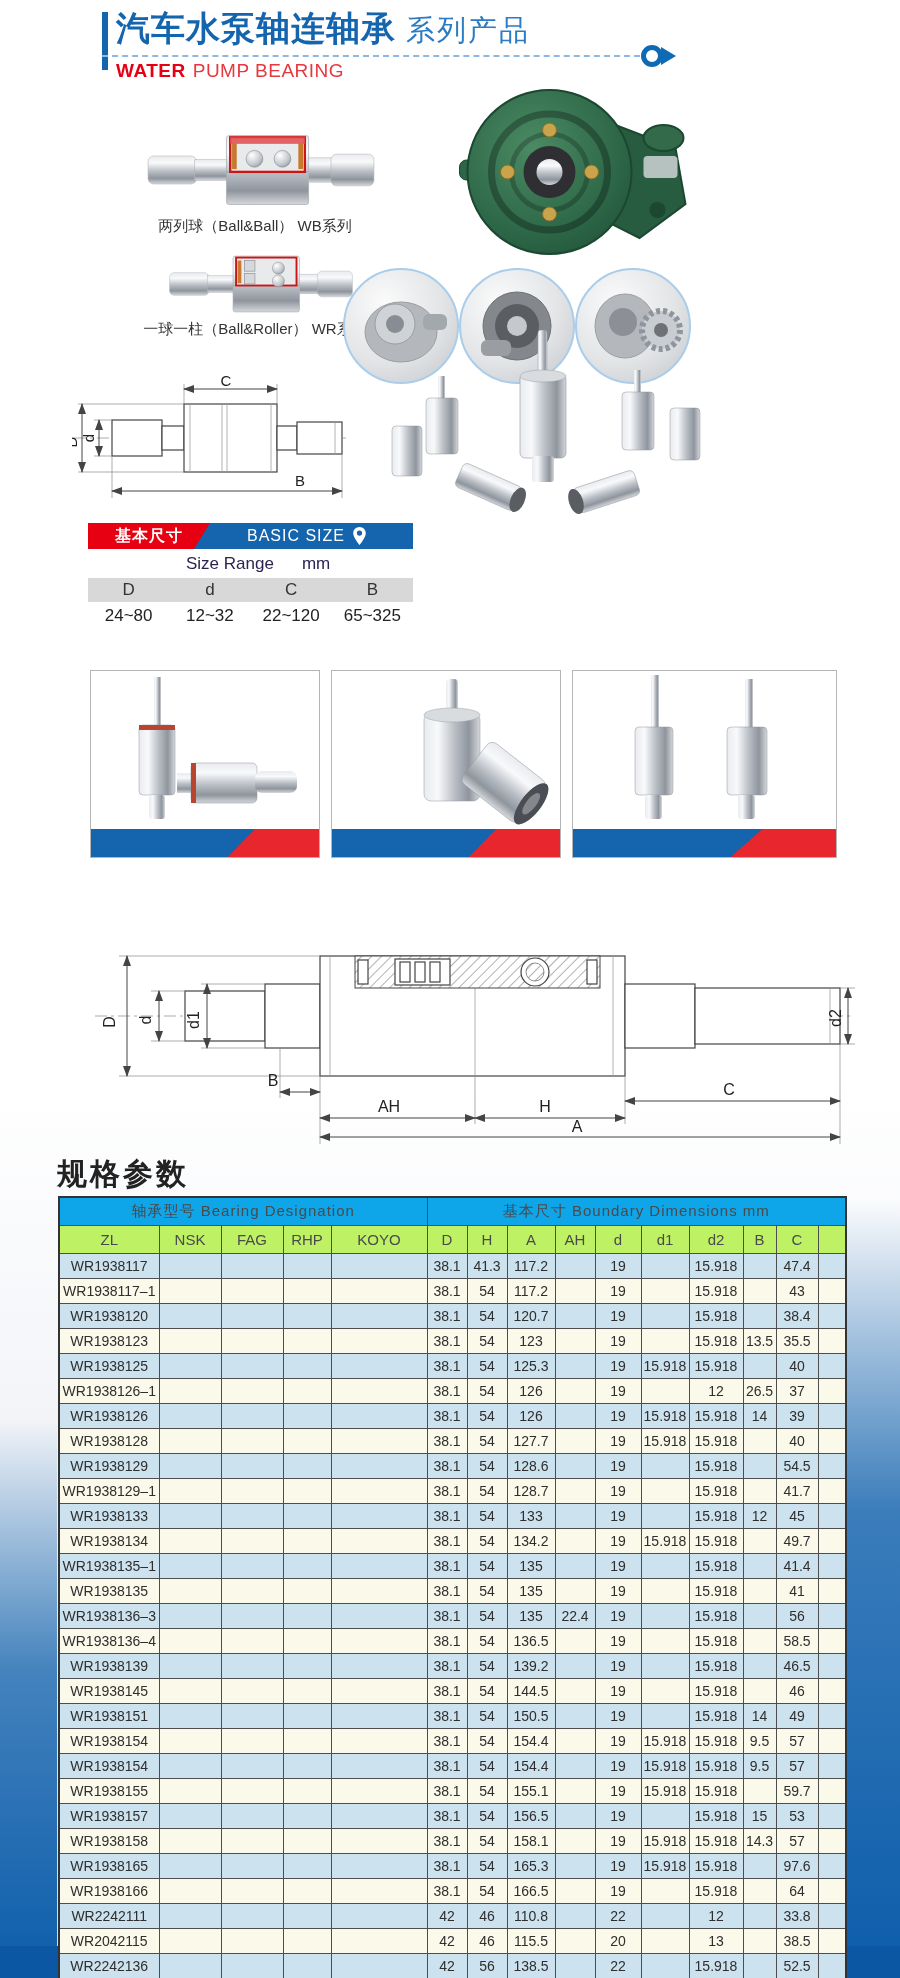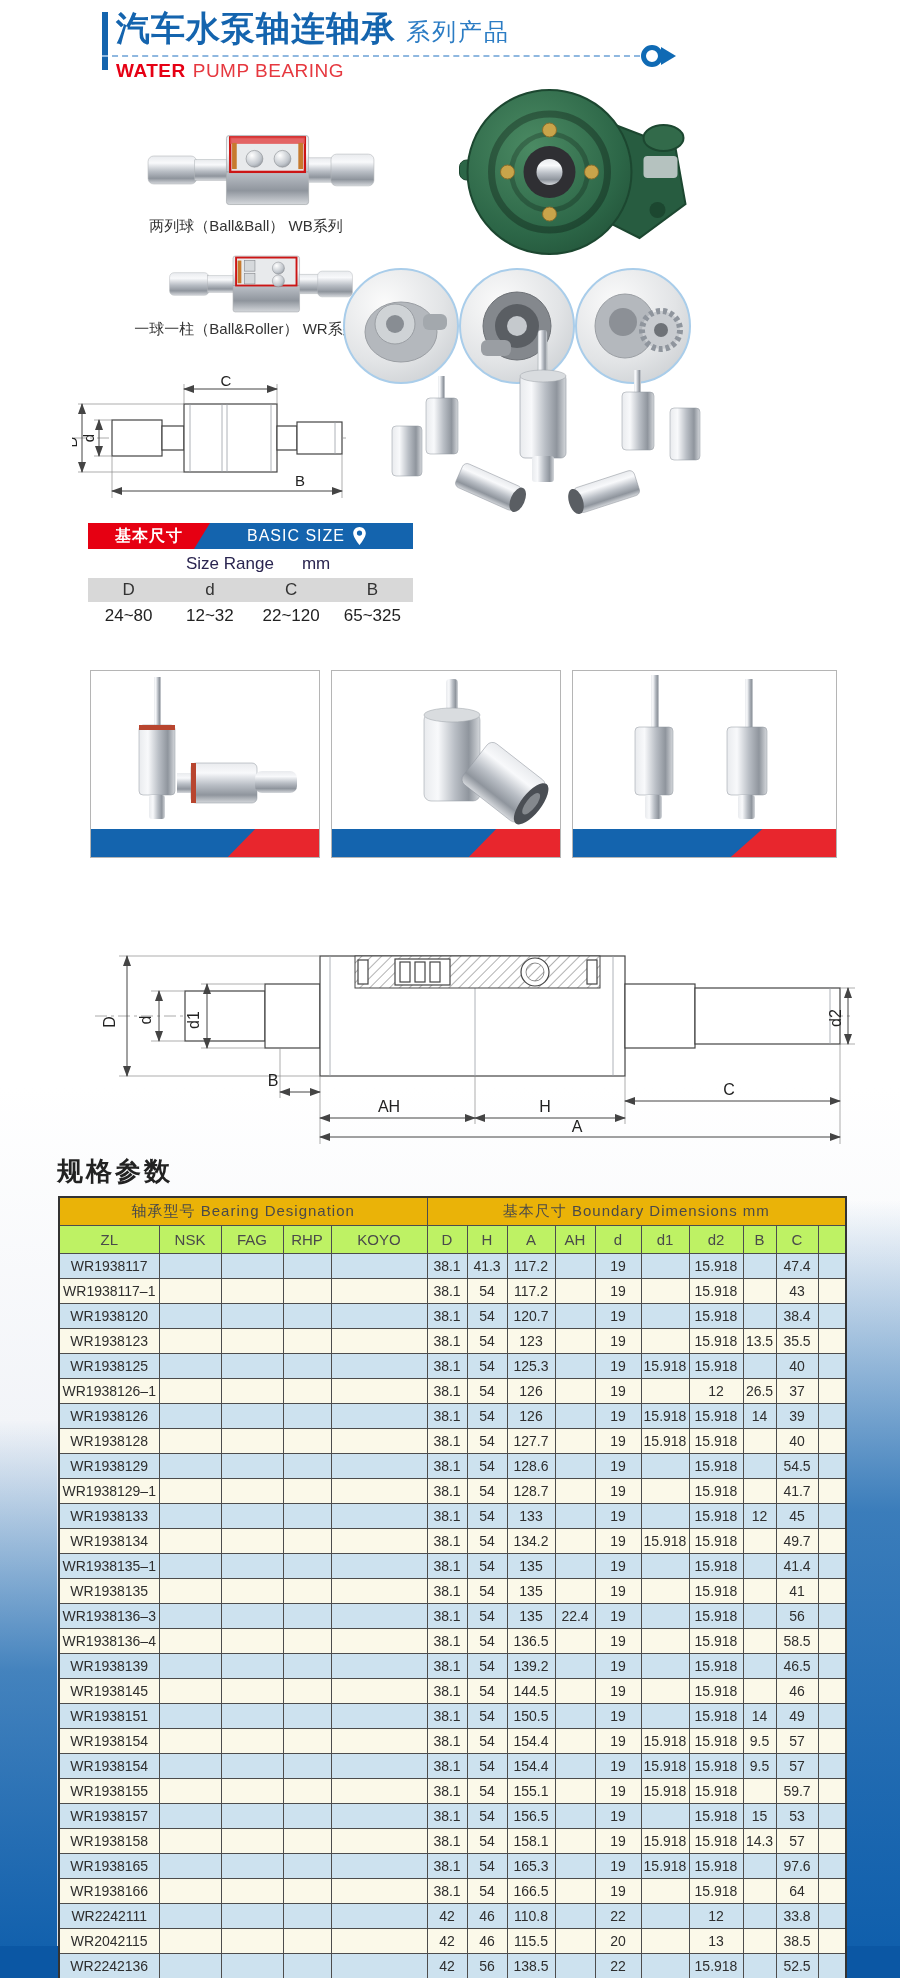--- a/index.html
+++ b/index.html
@@ -4,30 +4,30 @@
 <style>
   html,body{margin:0;padding:0;}
   body{font-family:"Liberation Sans",sans-serif;background:#f0f2f5;}
   #page{position:relative;width:900px;height:1978px;margin:0 auto;overflow:hidden;
         background:linear-gradient(180deg,#ffffff 0%,#ffffff 55%,#f2f4f8 72%,#e3e9f1 86%,#d3dde9 100%);}
   .abs{position:absolute;}
   
   .accent-bar{left:102px;top:12px;width:6px;height:58px;background:#1464ae;}
   .title-row{left:116px;top:6px;white-space:nowrap;}
   .title-zh{font-size:34px;font-weight:bold;color:#1464ae;letter-spacing:1px;}
-  .title-light{font-size:24px;font-weight:normal;color:#2b7cc4;margin-left:10px;letter-spacing:2px;}
+  .title-light{font-size:29px;font-weight:normal;color:#2b7cc4;margin-left:10px;letter-spacing:2px;}
   .dash-line{left:102px;top:55px;width:538px;border-top:2px dashed #8fb8e0;height:0;}
   .arrow-icon{left:640px;top:42px;}
   .subtitle{left:116px;top:60px;font-size:19px;white-space:nowrap;}
   .sub-bold{color:#e60014;font-weight:bold;letter-spacing:.5px;}
   .sub-rest{color:#e6383f;margin-left:7px;letter-spacing:.5px;}
   
   .diagram1{left:135px;top:128px;}
   .diagram2{left:135px;top:250px;}
-  .diag-label{left:96px;width:300px;text-align:center;font-size:15px;color:#333;}
+  .diag-label{left:105px;width:300px;text-align:center;font-size:15px;color:#333;}
   .label1{top:217px;}
   .label2{top:320px;}
   .drawing1{left:72px;top:376px;}
   
   .basic{left:88px;top:523px;width:325px;}
   .bs-banner{position:relative;height:26px;}
   .bs-blue{position:absolute;left:0;right:0;top:0;bottom:0;background:#1464ae;display:flex;align-items:center;justify-content:center;padding-left:112px;}
   .bs-en{color:#fff;font-size:16px;letter-spacing:1px;}
   .bs-red{position:absolute;left:0;top:0;bottom:0;width:122px;background:#e60012;color:#fff;
           font-size:16px;font-weight:bold;display:flex;align-items:center;justify-content:center;
@@ -48,26 +48,26 @@
   .pbox{top:670px;height:186px;background:#fff;border:1px solid #b5b5b5;overflow:hidden;}
   .pbox1{left:90px;width:228px;} .pbox2{left:331px;width:228px;} .pbox3{left:572px;width:263px;}
   .stripe{position:absolute;left:0;right:0;bottom:0;height:28px;background:#1464ae;}
   .stripe::after{content:"";position:absolute;right:0;top:0;bottom:0;width:40%;background:#e8262d;
      clip-path:polygon(30% 0,100% 0,100% 100%,0 100%);}
   .models-bar{left:72px;top:860px;width:763px;height:30px;background:#d2d2d2;color:#111;
      font-size:19px;line-height:30px;padding-left:16px;white-space:pre;box-sizing:border-box;}
   
   .drawing2{left:55px;top:896px;}
   
-  .spec-heading{left:57px;top:1154px;font-size:26px;font-weight:bold;color:#222;letter-spacing:3px;}
+  .spec-heading{left:57px;top:1154px;font-size:30px;font-weight:bold;color:#222;letter-spacing:3px;}
   .spec-wrap{left:58px;top:1196px;z-index:2;}
   table.spec{table-layout:fixed;border-collapse:collapse;width:787px;border:2px solid #333;border-bottom:5px solid #1160ab;background:#fff;}
   table.spec th,table.spec td{border:1px solid #4d4d4d;padding:0;overflow:hidden;white-space:nowrap;}
   table.spec th{font-weight:normal;color:#4a4a4a;font-size:15px;text-align:center;}
-  .group-th{background:#eab308;height:27px;letter-spacing:1px;}
+  .group-th{background:#0ea5e9;height:27px;letter-spacing:1px;}
   .col-th{background:#bef264;height:27px;}
   table.spec td{height:24px;font-size:14px;text-align:center;color:#2e2e2e;}
   td.model{text-align:left;padding-left:10px;}
   tr.row-blue td{background:#cde2ef;}
   tr.row-cream td{background:#fbf9e9;}
   
   .frame-left{left:0;top:1420px;width:57px;height:558px;z-index:1;
      background:linear-gradient(180deg,rgba(14,96,172,0) 0%,rgba(14,96,172,.75) 45%,#0d5dab 100%);}
   .frame-right{left:843px;top:1200px;width:57px;height:778px;z-index:1;
      background:linear-gradient(180deg,rgba(14,96,172,0) 0%,rgba(14,96,172,.8) 40%,#0d5dab 100%);}

